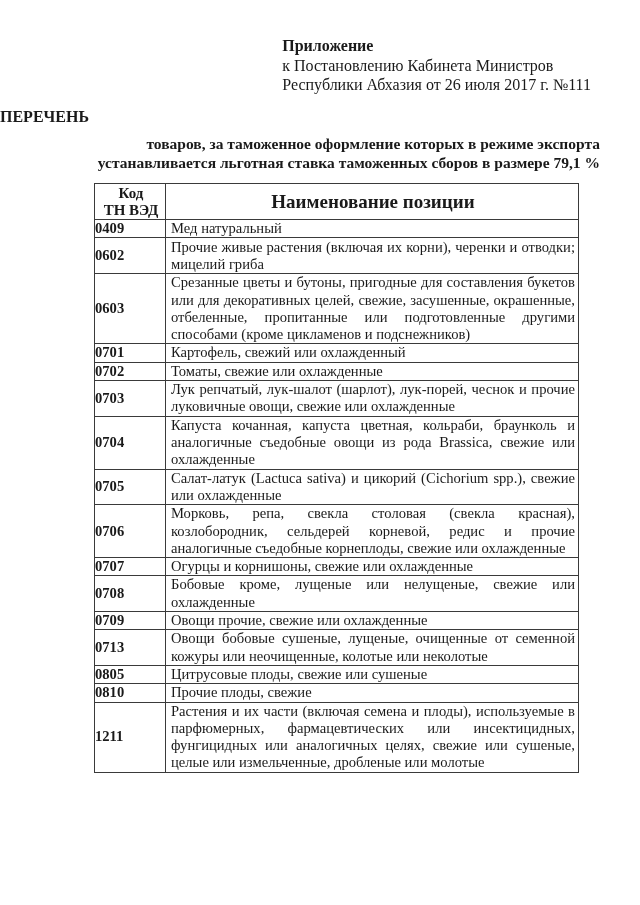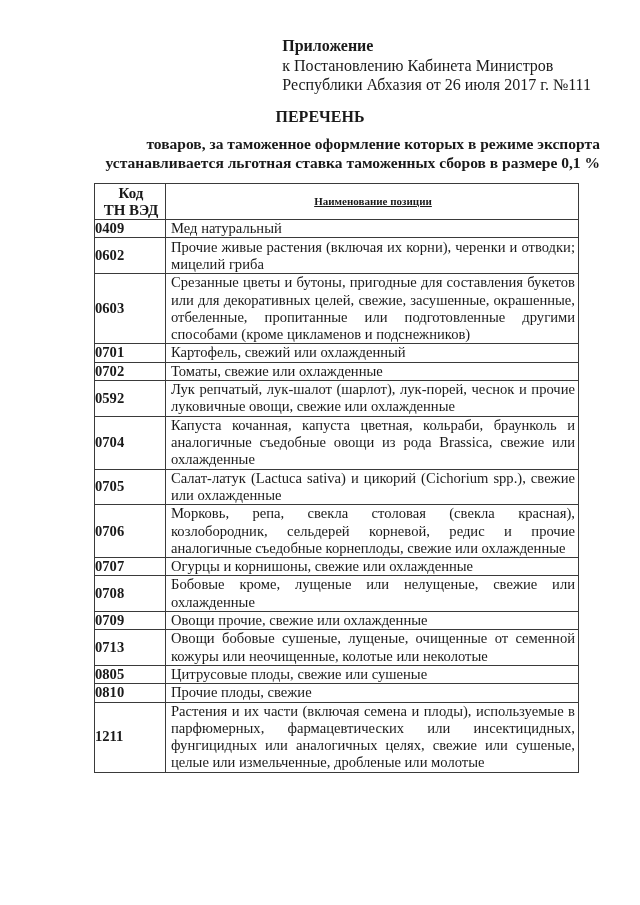--- a/index.html
+++ b/index.html
@@ -9,54 +9,54 @@
     font-family: "Liberation Serif", "DejaVu Serif", serif;
     color: #1a1a1a;
   }
   .appendix {
     position: absolute; right: 49px; top: 36px;
     font-size: 16px; line-height: 19.5px;
   }
   .appendix .title { font-weight: bold; }
   .heading {
     position: absolute; left: 0; width: 640px; top: 108px;
-    text-align: center; font-weight: bold; font-size: 16px;
+    font-weight: bold; font-size: 16px;
   }
   .subheading {
     position: absolute; left: 96px; width: 504px; top: 134px;
     text-align: right; font-weight: bold; font-size: 15.5px; line-height: 19px;
   }
   table {
     position: absolute; left: 94px; top: 183px; width: 485px;
     border-collapse: collapse; font-size: 14.6px; line-height: 17.3px;
     table-layout: fixed;
   }
   td, th {
     border: 1.4px solid #3a3a3a; padding: 0 3px 0 5px; vertical-align: middle;
   }
   th { font-weight: bold; text-align: center; height: 35px; line-height: 17px; }
   th.code-h { font-size: 15px; }
-  th.name-h { font-size: 11px; text-decoration: underline; }
+  th.name-h { font-size: 19px; }
   td.code { text-align: left; width: 60px; padding: 0; font-weight: bold; }
   td.name { text-align: justify; text-align-last: left; }
 </style>
 </head>
 <body>
 
 <div class="appendix">
   <div class="title">Приложение</div>
   <div>к Постановлению Кабинета Министров</div>
   <div>Республики Абхазия от 26 июля 2017 г. №111</div>
 </div>
 
 <div class="heading">ПЕРЕЧЕНЬ</div>
 
 <div class="subheading">
   <div>товаров, за таможенное оформление которых в режиме экспорта</div>
-  <div>устанавливается льготная ставка таможенных сборов в размере 0,1 %</div>
+  <div>устанавливается льготная ставка таможенных сборов в размере 79,1 %</div>
 </div>
 
 <table>
   <colgroup>
       <col style="width:71px">
       <col>
     </colgroup>
   <thead>
     <tr>
       <th class="code-h">
@@ -81,21 +81,21 @@
       </tr>
     <tr style="height:17px">
         <td class="code">0701</td>
         <td class="name">Картофель, свежий или охлажденный</td>
       </tr>
     <tr style="height:18px">
         <td class="code">0702</td>
         <td class="name">Томаты, свежие или охлажденные</td>
       </tr>
     <tr style="height:35px">
-        <td class="code">0592</td>
+        <td class="code">0703</td>
         <td class="name">Лук репчатый, лук-шалот (шарлот), лук-порей, чеснок и прочие луковичные овощи, свежие или охлажденные</td>
       </tr>
     <tr style="height:53px">
         <td class="code">0704</td>
         <td class="name">Капуста кочанная, капуста цветная, кольраби, браунколь и аналогичные съедобные овощи из рода Brassica, свежие или охлажденные</td>
       </tr>
     <tr style="height:35px">
         <td class="code">0705</td>
         <td class="name">Салат-латук (Lactuca sativa) и цикорий (Cichorium spp.), свежие или охлажденные</td>
       </tr>

